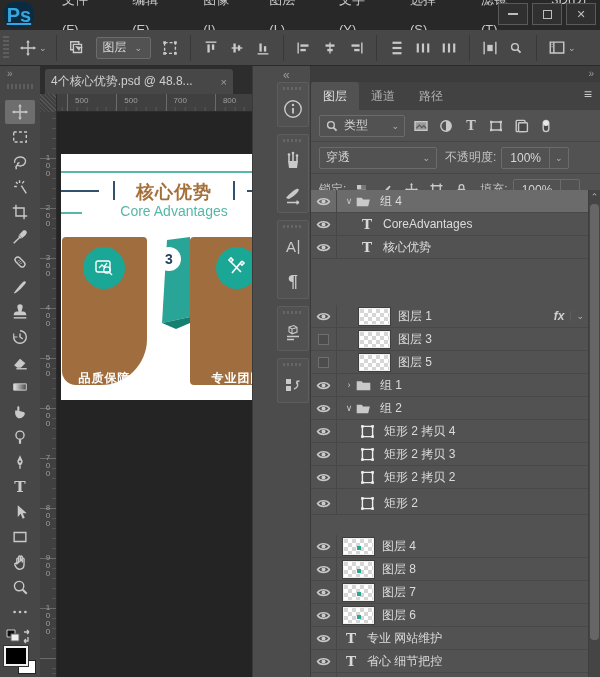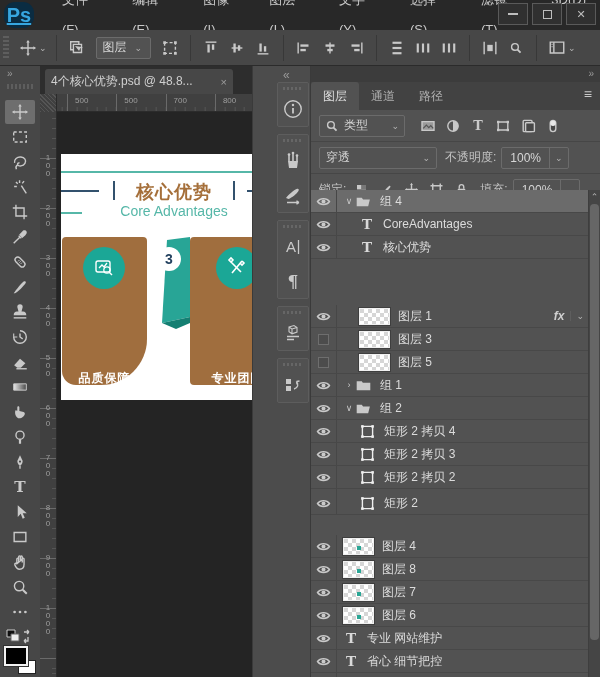--- a/index.html
+++ b/index.html
@@ -99,21 +99,21 @@
 
   
   #panel { left:310px; top:66px; width:290px; height:611px; background:#525252; border-left:1px solid #3a3a3a; }
   #panel-topstrip { position:absolute; left:0; top:0; width:290px; height:16px; background:#3c3c3c; }
   #panel-topstrip .expand { position:absolute; right:8px; top:2px; color:#9a9a9a; font-size:10px; letter-spacing:-1px; }
   #paneltabs { position:absolute; left:0; top:16px; width:290px; height:28px; background:#424242; display:flex; align-items:flex-end; }
   .ptab { height:28px; padding:0 12px; font-size:12px; color:#b0b0b0; display:flex; align-items:center; }
   .ptab.active { background:#525252; color:#dedede; border-radius:3px 3px 0 0; }
   #panel-menu { position:absolute; right:8px; top:20px; color:#c9c9c9; font-size:14px; }
 
-  #filter-row { position:absolute; left:0; top:44px; width:290px; height:32px; display:flex; align-items:center; padding:0 8px; gap:7px; border-bottom:1px solid #464646;}
+  #filter-row { position:absolute; left:0; top:44px; width:290px; height:32px; display:flex; align-items:center; padding:0 8px; border-bottom:1px solid #464646;}
   #filter-select { width:86px; height:22px; background:#525252; border:1px solid #6b6b6b; border-radius:2px;
     color:#d6d6d6; font-size:12px; display:flex; align-items:center; padding:0 5px; gap:5px; }
   #filter-select .chev { margin-left:auto; color:#b5b5b5; font-size:9px; }
   .f-icn { width:20px; display:flex; justify-content:center; }
 
   #blend-row { position:absolute; left:0; top:76px; width:290px; height:32px; display:flex; align-items:center; padding:0 8px; border-bottom:1px solid #464646; }
   #blend-select { width:118px; height:22px; background:#525252; border:1px solid #6b6b6b; border-radius:2px;
     color:#d6d6d6; font-size:12px; display:flex; align-items:center; padding:0 6px; }
   #blend-select .chev { margin-left:auto; color:#b5b5b5; font-size:9px; }
   .fieldlbl { color:#c3c3c3; font-size:12px; margin-left:8px; }

